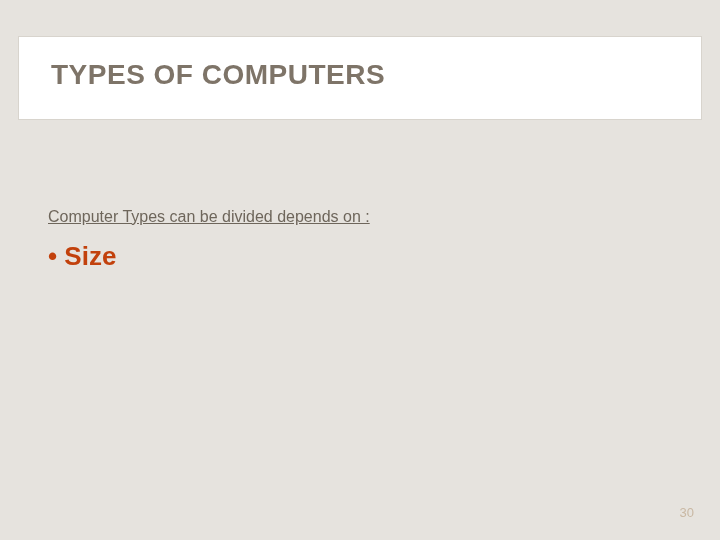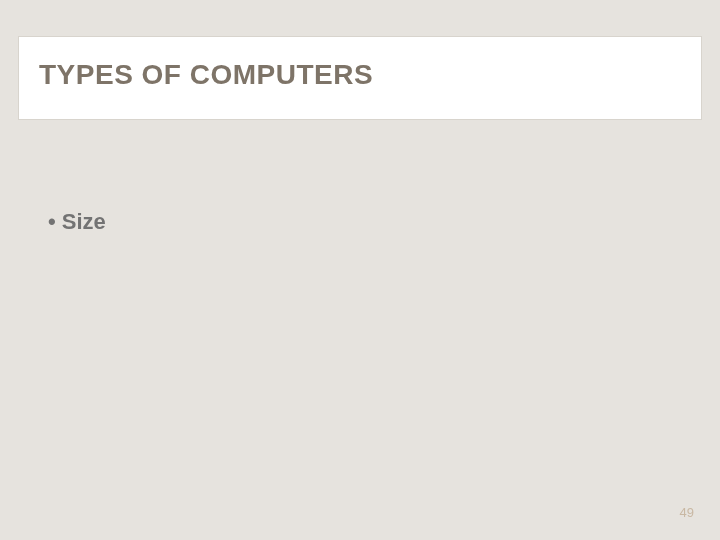--- a/index.html
+++ b/index.html
@@ -11,58 +11,59 @@
     overflow: hidden;
   }
   .title-box {
     position: absolute;
     top: 36px;
     left: 18px;
     width: 684px;
     height: 84px;
     background: #ffffff;
     border: 1px solid #d8d4cd;
-    padding: 22px 20px;
+    padding: 22px 32px;
   }
   .title-text {
     font-size: 28px;
     font-weight: bold;
     color: #7e7468;
     letter-spacing: 0.5px;
   }
   .body-area {
     position: absolute;
     top: 208px;
     left: 48px;
     right: 48px;
   }
   .subheading {
     font-size: 16px;
     color: #6e665b;
     text-decoration: underline;
     margin-bottom: 14px;
   }
   .bullet-line {
-    font-size: 22px;
+    font-size: 26px;
     font-weight: bold;
-    color: #737373;
+    color: #c2410c;
     line-height: 1.25;
   }
   .page-number {
     position: absolute;
     bottom: 20px;
     right: 26px;
     font-size: 13px;
     color: #c9b8a3;
   }
 </style>
 </head>
 <body>
 
 <div class="title-box">
   <div class="title-text">TYPES OF COMPUTERS</div>
 </div>
 
 <div class="body-area">
+  <div class="subheading">Computer Types can be divided depends on :</div>
   <div class="bullet-line">• <span>Size</span></div>
 </div>
 
-<div class="page-number">49</div>
+<div class="page-number">30</div>
 
 </body></html>

